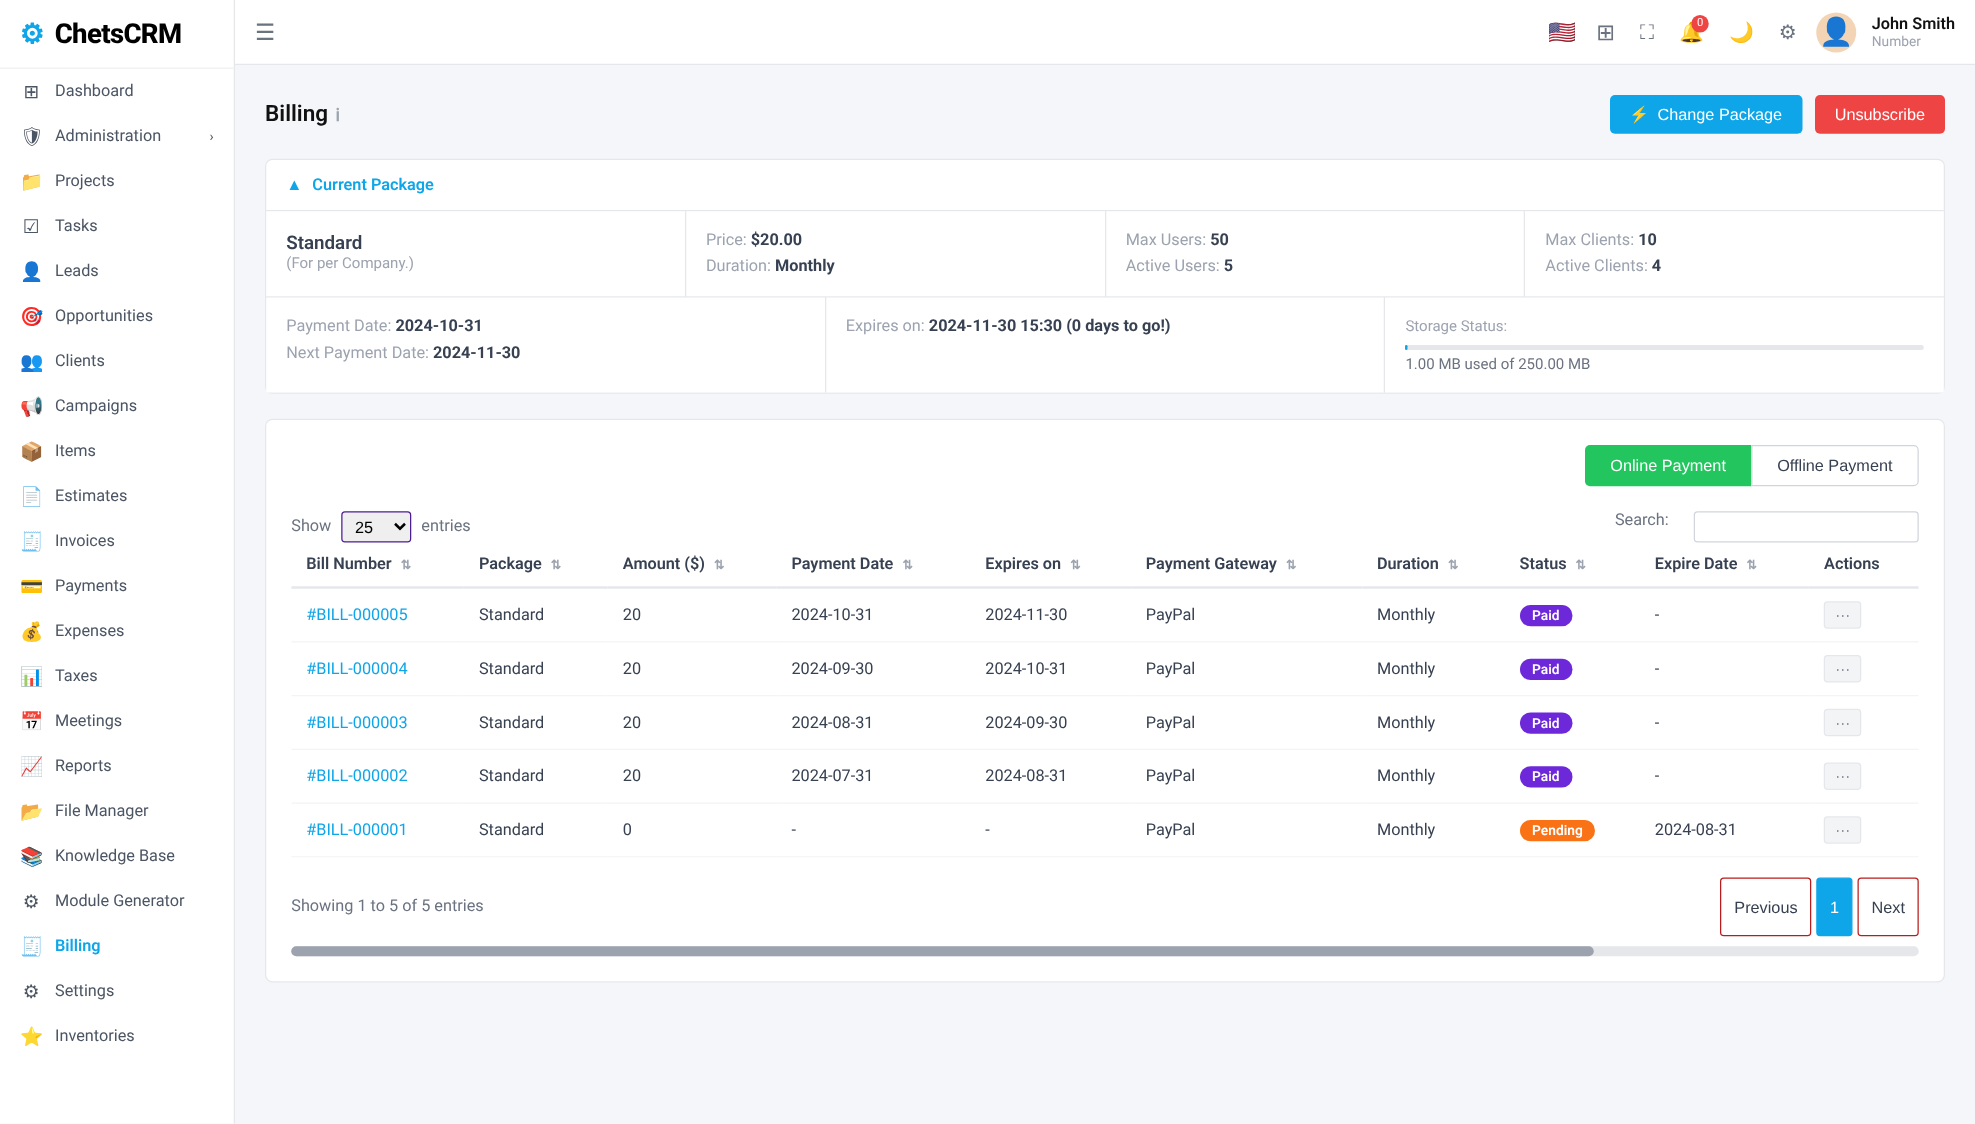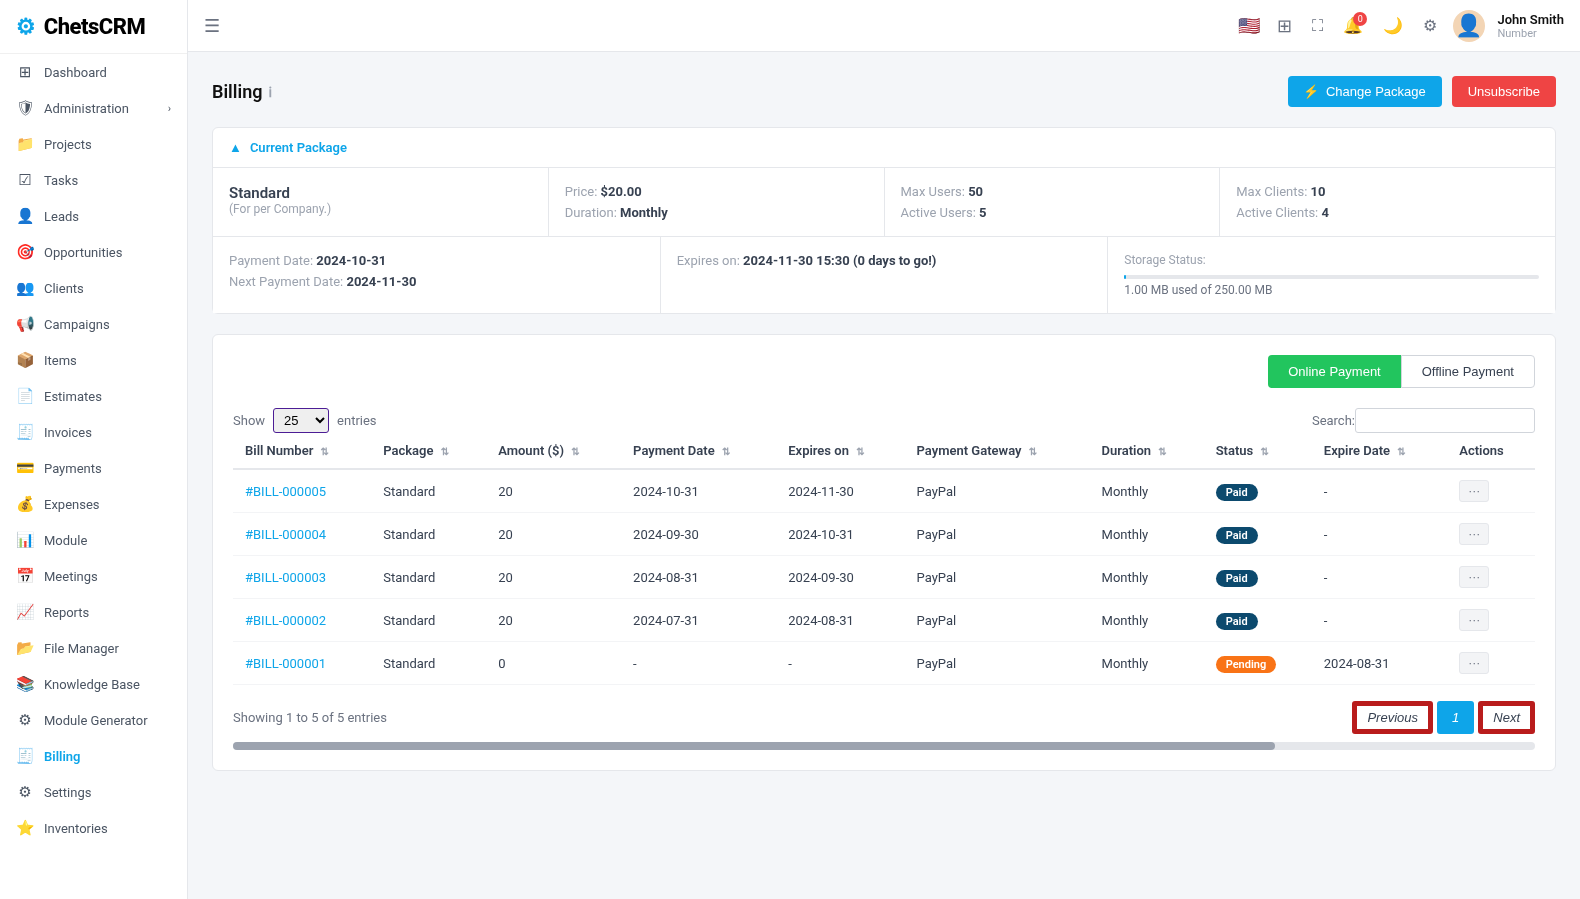--- a/index.html
+++ b/index.html
@@ -56,39 +56,39 @@
     .bills-section { background: #fff; border-radius: 6px; border: 1px solid #e5e7eb; padding: 20px; }
     .bills-title { font-size: 16px; font-weight: 600; color: #111; margin-bottom: 16px; }
     .bills-actions { display: flex; justify-content: flex-end; gap: 0; margin-bottom: 20px; }
     .btn-toggle-active { background: #22c55e; color: #fff; border: none; padding: 8px 20px; border-radius: 4px 0 0 4px; cursor: pointer; font-size: 13px; font-weight: 500; }
     .btn-toggle-inactive { background: #fff; color: #374151; border: 1px solid #d1d5db; padding: 8px 20px; border-radius: 0 4px 4px 0; cursor: pointer; font-size: 13px; }
 
     
     .table-controls { display: flex; align-items: center; justify-content: space-between; margin-bottom: 0; }
     .show-entries { display: flex; align-items: center; gap: 8px; font-size: 13px; color: #6b7280; }
     .show-entries select { border: 1px solid #4c1d95; border-radius: 3px; padding: 3px 6px; font-size: 13px; }
-    .search-box { display: flex; align-items: center; gap: 0; font-size: 13px; color: #6b7280; }
+    .search-box { display: flex; align-items: flex-start; gap: 20px; font-size: 13px; color: #6b7280; }
     .search-box input { border: 1px solid #d1d5db; border-radius: 3px; padding: 4px 8px; font-size: 13px; width: 180px; }
 
     
     table { width: 100%; border-collapse: collapse; font-size: 13px; }
     thead tr { border-bottom: 2px solid #e5e7eb; }
     thead th { padding: 10px 12px; text-align: left; font-weight: 600; color: #374151; white-space: nowrap; }
     thead th .sort-icon { color: #9ca3af; margin-left: 4px; font-size: 10px; }
     tbody tr { border-bottom: 1px solid #f3f4f6; }
     tbody td { padding: 10px 12px; color: #374151; }
     .link-cell { color: #0ea5e9; cursor: pointer; text-decoration: none; }
-    .badge-paid { background: #0c4a6e; color: #fff; padding: 2px 10px; border-radius: 10px; font-size: 11px; font-weight: 600; }
+    .badge-paid { background: #6d28d9; color: #fff; padding: 2px 10px; border-radius: 10px; font-size: 11px; font-weight: 600; }
     .badge-pending { background: #f97316; color: #fff; padding: 2px 10px; border-radius: 10px; font-size: 11px; font-weight: 600; }
     .action-btn { background: #f3f4f6; border: 1px solid #e5e7eb; border-radius: 3px; padding: 3px 8px; cursor: pointer; color: #6b7280; font-size: 12px; }
 
     
     .table-footer { display: flex; align-items: center; justify-content: space-between; margin-top: 16px; font-size: 13px; color: #6b7280; }
     .pagination { display: flex; align-items: center; gap: 4px; }
-    .page-btn { border: 5px solid #b91c1c; background: #fff; color: #374151; padding: 4px 10px; border-radius: 3px; cursor: pointer; font-size: 13px; font-style: italic; }
+    .page-btn { border: 1px solid #b91c1c; background: #fff; color: #374151; padding: 15px 10px; border-radius: 3px; cursor: pointer; font-size: 13px; }
     .page-btn.active { background: #0ea5e9; color: #fff; border-color: #0ea5e9; }
 
     
     .table-scroll { overflow-x: auto; }
     .scroll-bar { height: 8px; background: #e5e7eb; border-radius: 4px; margin-top: 8px; }
     .scroll-thumb { height: 100%; background: #9ca3af; border-radius: 4px; width: 80%; }
   </style>
 </head>
 <body>
 
@@ -160,21 +160,21 @@
       <span>Payments</span>
 
     </div>
       <div class="sidebar-item">
       <span class="icon">💰</span>
       <span>Expenses</span>
 
     </div>
       <div class="sidebar-item">
       <span class="icon">📊</span>
-      <span>Module</span>
+      <span>Taxes</span>
 
     </div>
       <div class="sidebar-item">
       <span class="icon">📅</span>
       <span>Meetings</span>
 
     </div>
       <div class="sidebar-item">
       <span class="icon">📈</span>
       <span>Reports</span>

